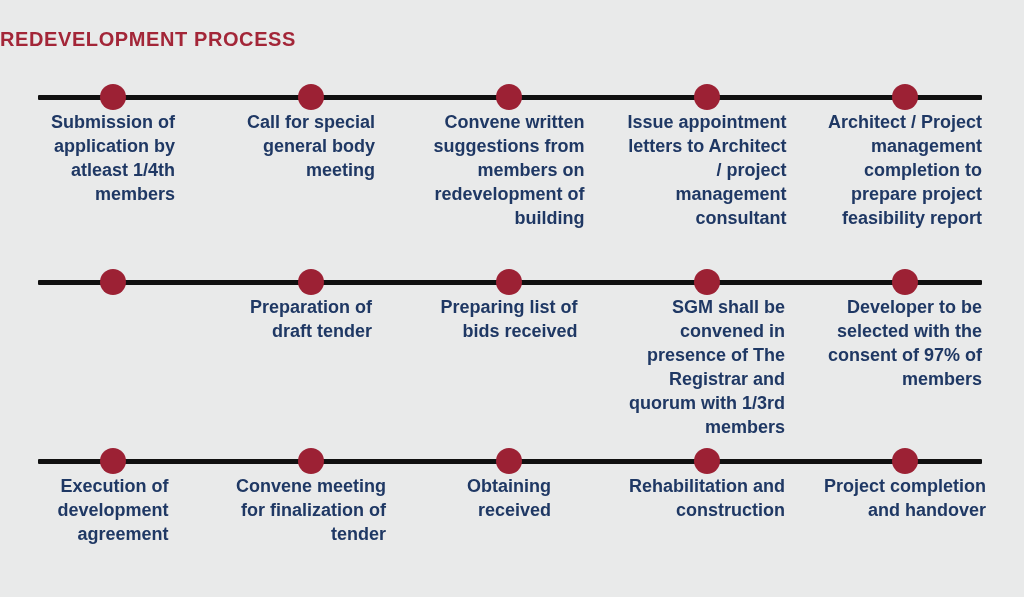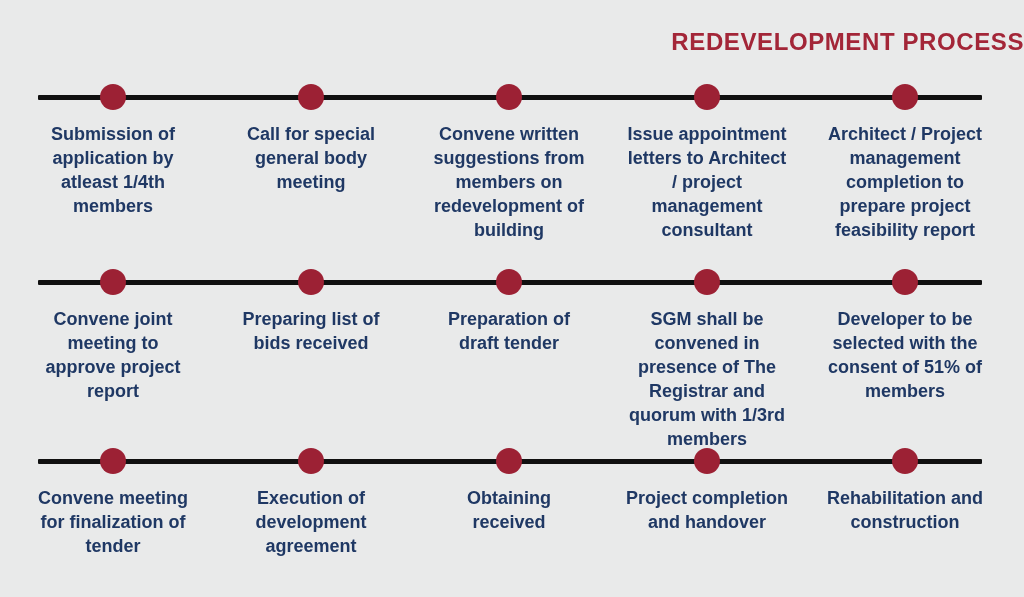--- a/index.html
+++ b/index.html
@@ -9,22 +9,22 @@
   }
   .canvas{
     position:relative;
     width:1024px;height:597px;
     background:var(--background,#E9EAEA);
     overflow:hidden;
   }
   .page-title{
     position:absolute;
     top:28px;left:0;width:100%;
-    text-align:right;
-    font-size:24px;
+    text-align:left;
+    font-size:20px;
     font-weight:700;
     letter-spacing:0.6px;
     color:var(--title,#A32638);
   }
   .row{
     position:absolute;
     left:14px;width:990px;
     display:flex;
   }
   .tline{
@@ -40,23 +40,22 @@
     align-items:center;
     position:relative;
   }
   .dot{
     width:26px;height:26px;
     border-radius:50%;
     background:var(--dot,#9C2134);
     flex:0 0 auto;
   }
   .label{
-    margin-top:12px;
     padding:0 2px;
-    text-align:center;
+    text-align:right;
     font-size:18px;
     line-height:24px;
     font-weight:700;
     color:var(--text,#1F3864);
     white-space:pre-line;
   }
 </style>
 </head>
 <body style="--background: #E9EAEA; --title: #A32638; --dot: #9C2134; --line: #101010; --text: #1F3864;">
 
@@ -102,77 +101,73 @@
 completion to
 prepare project
 feasibility report</div>
     </div>
   </div>
 
   <div class="row" style="top:269px">
     <div class="tline"></div>
     <div class="step">
       <span class="dot"></span>
-      <div class="label">Convene joint
-meeting to
-approve project
-report</div>
+    </div>
+    <div class="step">
+      <span class="dot"></span>
+      <div class="label">Preparation of
+draft tender</div>
     </div>
     <div class="step">
       <span class="dot"></span>
       <div class="label">Preparing list of
 bids received</div>
-    </div>
-    <div class="step">
-      <span class="dot"></span>
-      <div class="label">Preparation of
-draft tender</div>
     </div>
     <div class="step">
       <span class="dot"></span>
       <div class="label">SGM shall be
 convened in
 presence of The
 Registrar and
 quorum with 1/3rd
 members</div>
     </div>
     <div class="step">
       <span class="dot"></span>
       <div class="label">Developer to be
 selected with the
-consent of 51% of
+consent of 97% of
 members</div>
     </div>
   </div>
 
   <div class="row" style="top:448px">
     <div class="tline"></div>
     <div class="step">
       <span class="dot"></span>
+      <div class="label">Execution of
+development
+agreement</div>
+    </div>
+    <div class="step">
+      <span class="dot"></span>
       <div class="label">Convene meeting
 for finalization of
 tender</div>
-    </div>
-    <div class="step">
-      <span class="dot"></span>
-      <div class="label">Execution of
-development
-agreement</div>
     </div>
     <div class="step">
       <span class="dot"></span>
       <div class="label">Obtaining
 received</div>
     </div>
     <div class="step">
       <span class="dot"></span>
-      <div class="label">Project completion
-and handover</div>
+      <div class="label">Rehabilitation and
+construction</div>
     </div>
     <div class="step">
       <span class="dot"></span>
-      <div class="label">Rehabilitation and
-construction</div>
+      <div class="label">Project completion
+and handover</div>
     </div>
   </div>
 
 </div>
 
 </body></html>

